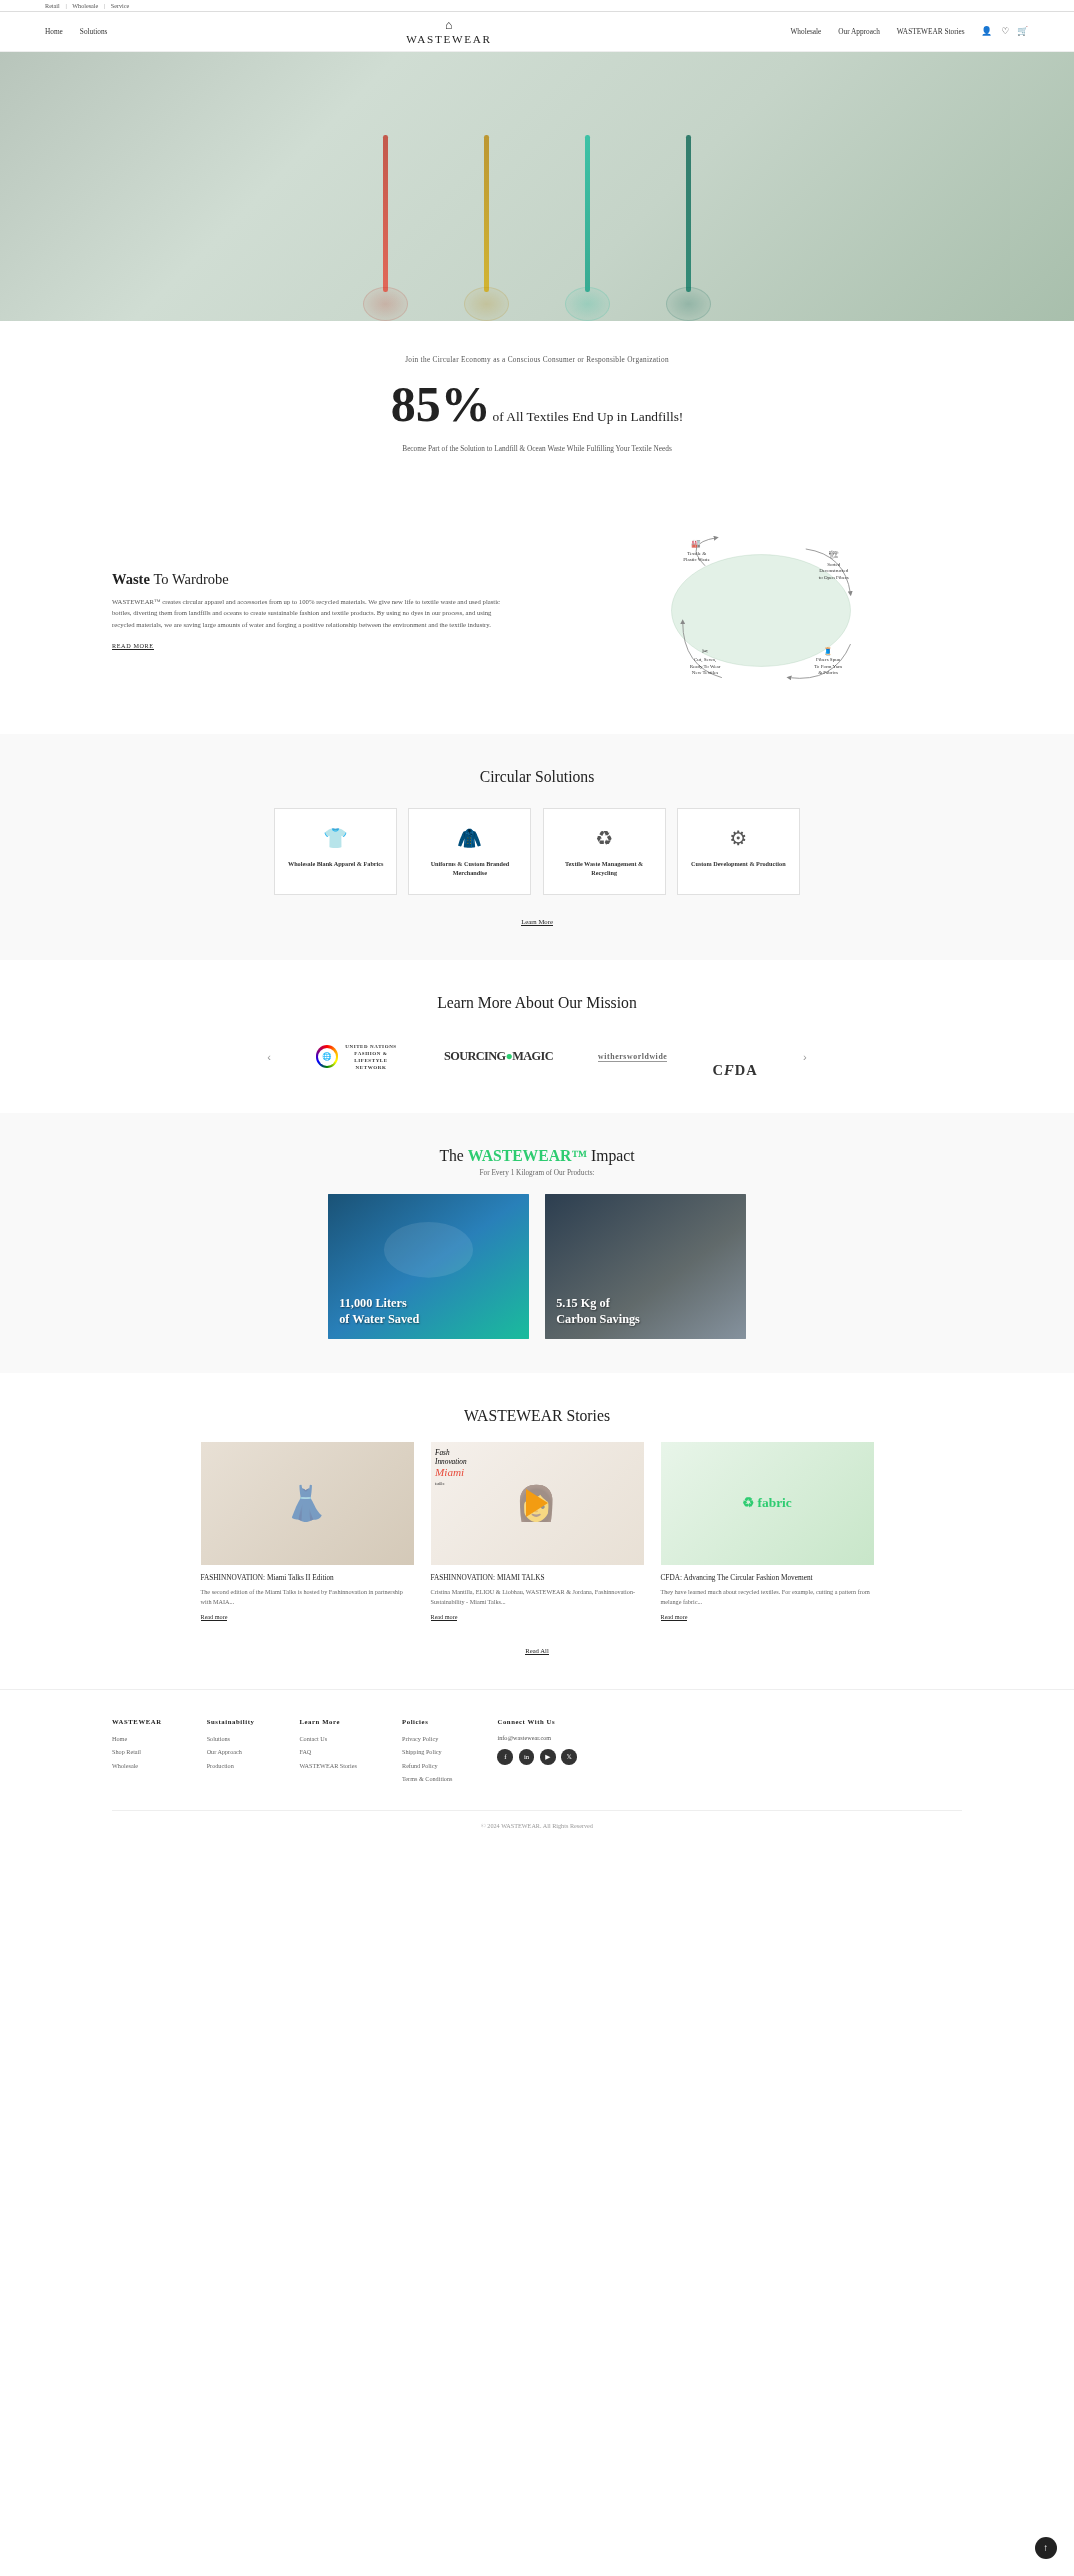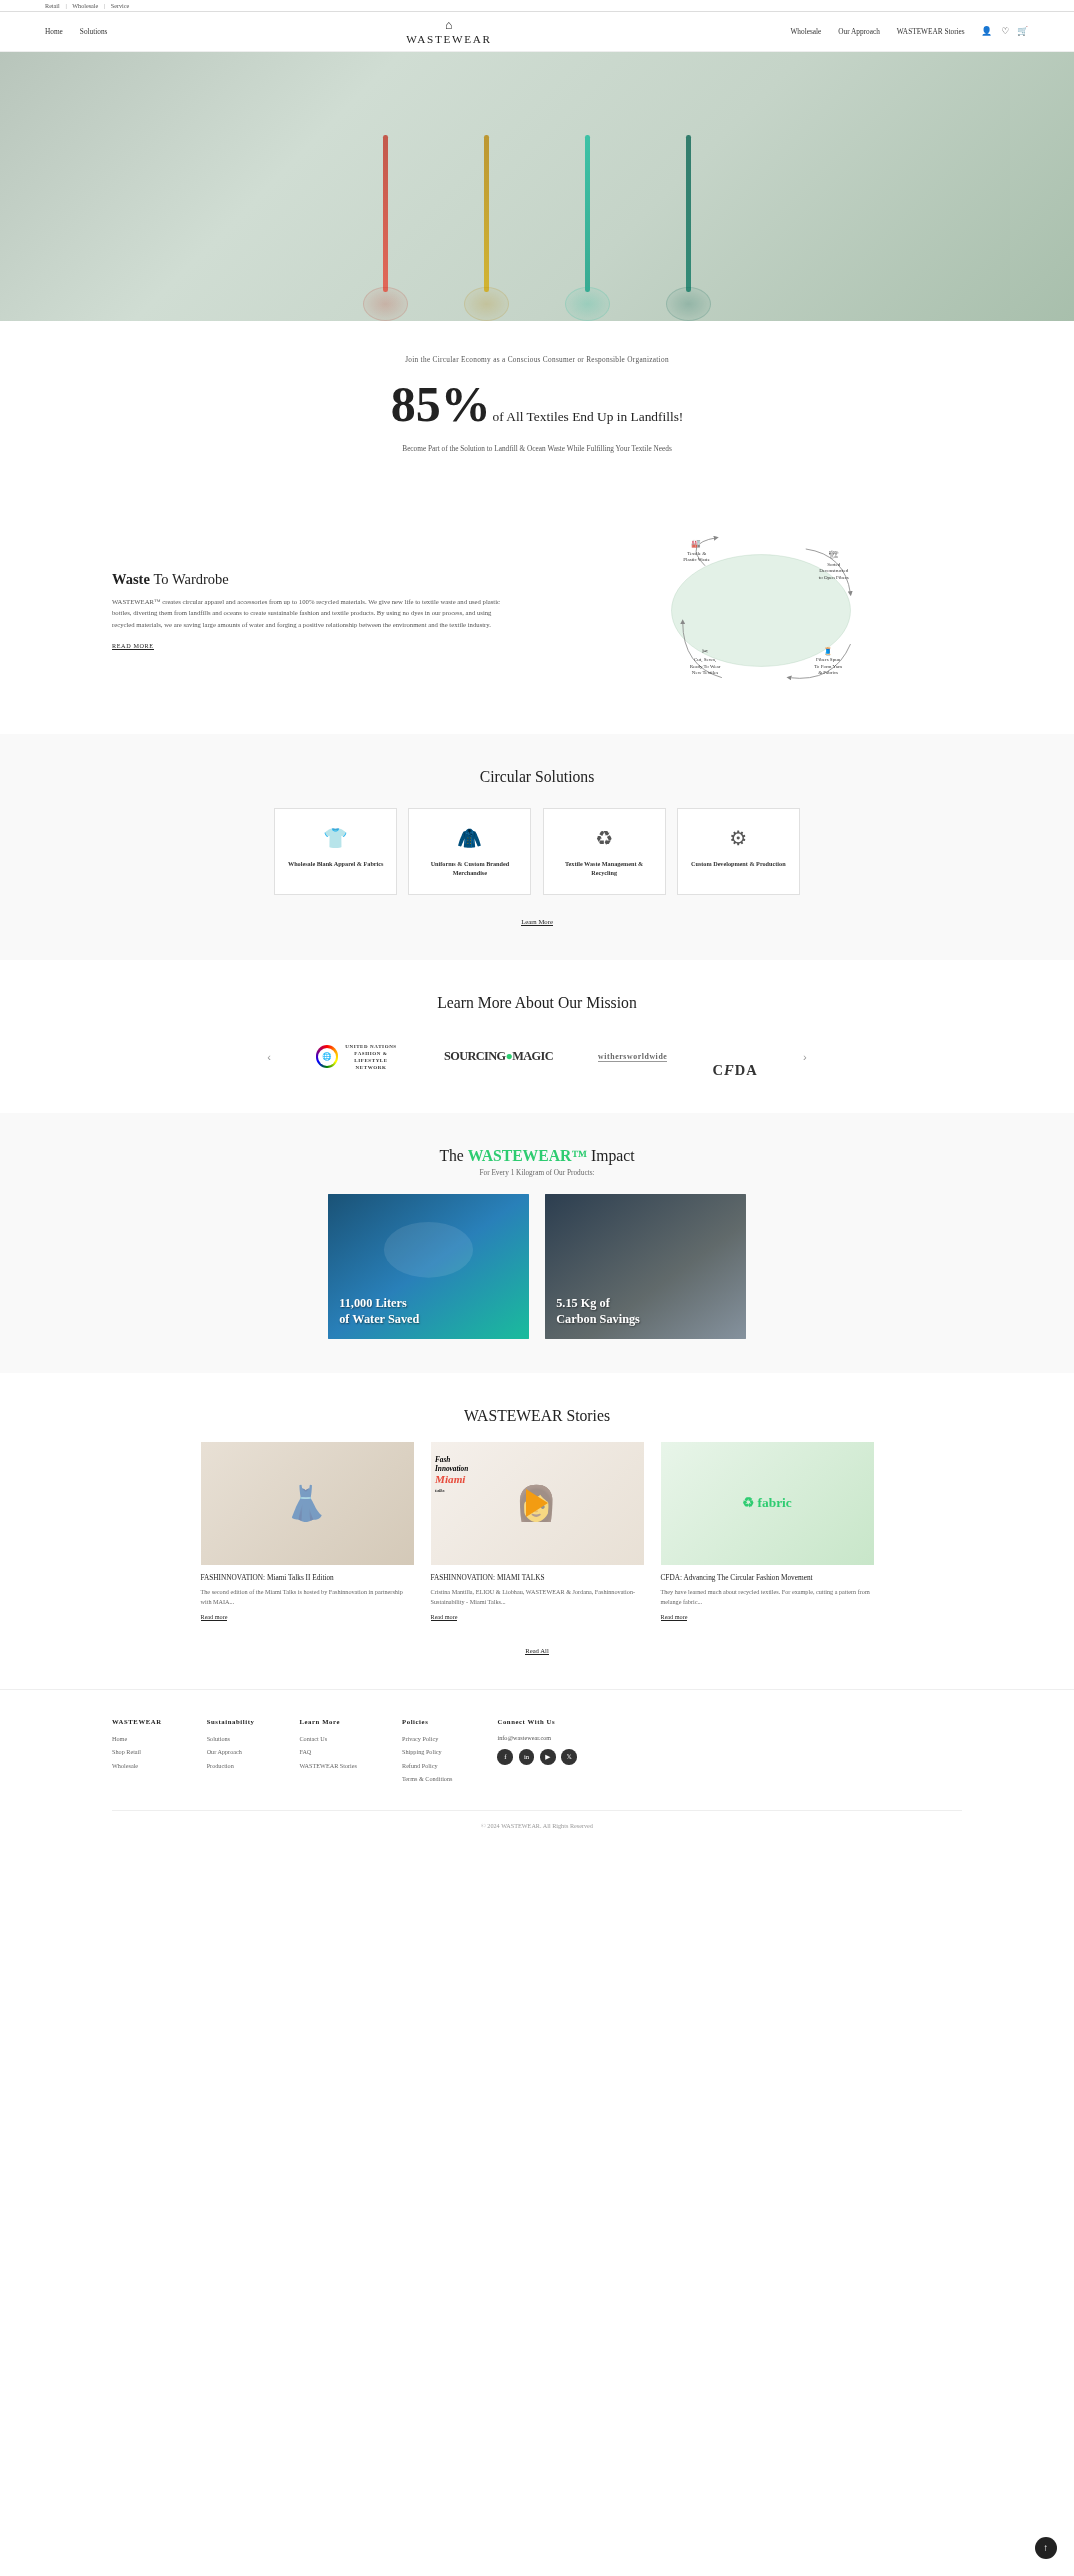--- a/index.html
+++ b/index.html
@@ -565,21 +565,21 @@
       </div>
       <h3>FASHINNOVATION: Miami Talks II Edition</h3>
       <p>The second edition of the Miami Talks is hosted by Fashinnovation in partnership with MAIA...</p>
       <a href="#">Read more</a>
     </div>
 
     <div class="story-card">
       <div class="story-thumb">
         <div class="story-thumb-bg miami">
           <span class="story-figure">👩</span>
-          <div class="miami-label" style="font-size:7.3px;font-weight:700;position:absolute;top:13px;left:4.5px;color:#000;font-style:italic;">Fash<br>Innovation<br><span style="font-size:11.2px;color:#e74c3c;">Miami</span><br><span style="font-size:5px;color:#333;">talks</span></div>
+          <div class="miami-label" style="font-size:7.3px;font-weight:400;position:absolute;top:6px;left:4.5px;color:#000;font-style:italic;">Fash<br>Innovation<br><span style="font-size:11.2px;color:#e74c3c;">Miami</span><br><span style="font-size:5px;color:#333;">talks</span></div>
           <div class="play-btn"></div>
         </div>
       </div>
       <h3>FASHINNOVATION: MIAMI TALKS</h3>
       <p>Cristina Mantilla, ELIOU &amp; Liobhau, WASTEWEAR &amp; Jordana, Fashinnovation-Sustainability - Miami Talks...</p>
       <a href="#">Read more</a>
     </div>
 
     <div class="story-card">
       <div class="story-thumb">

